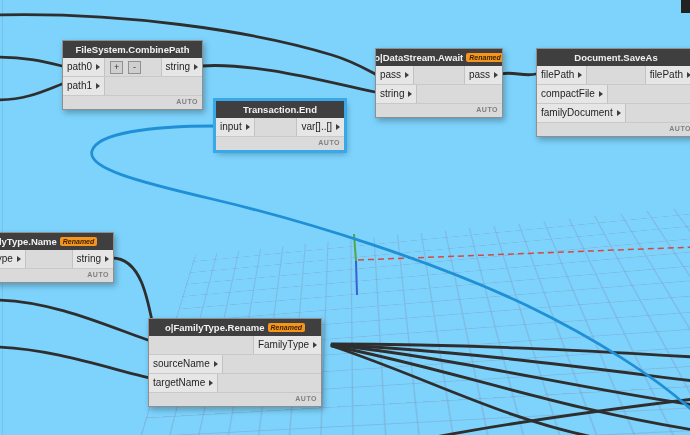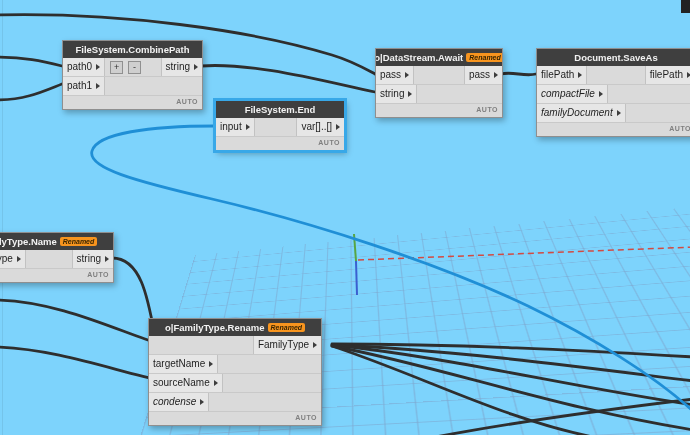--- a/index.html
+++ b/index.html
@@ -38,21 +38,21 @@
   .node-title { color:#f2f2f2; font-size:9.5px; font-weight:bold; white-space:nowrap; }
   .badge { background:#f7941e; color:#3a2500; font-size:7px; font-style:italic;
     font-weight:bold; padding:1px 3px; border-radius:2px; white-space:nowrap; }
   .row { display:flex; align-items:center; height:18px;
     border-bottom:1px solid #c9c9c9; }
   .port { display:flex; align-items:center; gap:4px; height:100%;
     background:#e6e6e6; padding:0 4px; box-sizing:border-box; }
   .port.in  { border-right:1px solid #c2c2c2; }
   .port.out { margin-left:auto; border-left:1px solid #c2c2c2; }
   .pname { font-size:10px; color:#1f1f1f; line-height:1; white-space:nowrap; }
-  .pname.italic { font-style:italic; }
+  .pname.italic { }
   .chev { width:0; height:0; border-left:4px solid #3d3d3d;
     border-top:3.5px solid transparent; border-bottom:3.5px solid transparent; }
   .mini-btn { width:13px; height:13px; margin-left:5px; padding:0; font-size:9px;
     line-height:10px; background:#cfcfcf; border:1px solid #909090; color:#333;
     font-family:"Liberation Sans", sans-serif; }
   .node-footer { height:13px; position:relative; }
   .lacing { position:absolute; right:4px; top:2px; font-size:7px; font-weight:bold;
     color:#7f7f7f; letter-spacing:0.5px; }
 </style>
 </head>
@@ -113,21 +113,21 @@
         </div>
       </div>
     </div>
     <div class="node-footer">
       <span class="lacing">AUTO</span>
     </div>
   </div>
 
   <div class="node selected" style="left:215px; top:100px; width:128px;">
     <div class="node-header">
-      <span class="node-title">FileSystem.End</span>
+      <span class="node-title">Transaction.End</span>
     </div>
     <div class="node-body">
       <div class="row">
         <div class="port in">
           <span class="pname">input</span>
           <span class="chev"></span>
         </div>
         <div class="port out">
           <span class="pname">var[]..[]</span>
           <span class="chev"></span>
@@ -229,33 +229,27 @@
     </div>
     <div class="node-body">
       <div class="row">
         <div class="port out">
           <span class="pname">FamilyType</span>
           <span class="chev"></span>
         </div>
       </div>
       <div class="row">
         <div class="port in">
+          <span class="pname">sourceName</span>
+          <span class="chev"></span>
+        </div>
+      </div>
+      <div class="row">
+        <div class="port in">
           <span class="pname">targetName</span>
-          <span class="chev"></span>
-        </div>
-      </div>
-      <div class="row">
-        <div class="port in">
-          <span class="pname">sourceName</span>
-          <span class="chev"></span>
-        </div>
-      </div>
-      <div class="row">
-        <div class="port in">
-          <span class="pname italic">condense</span>
           <span class="chev"></span>
         </div>
       </div>
     </div>
     <div class="node-footer">
       <span class="lacing">AUTO</span>
     </div>
   </div>
 
   <div class="corner-box"></div>

